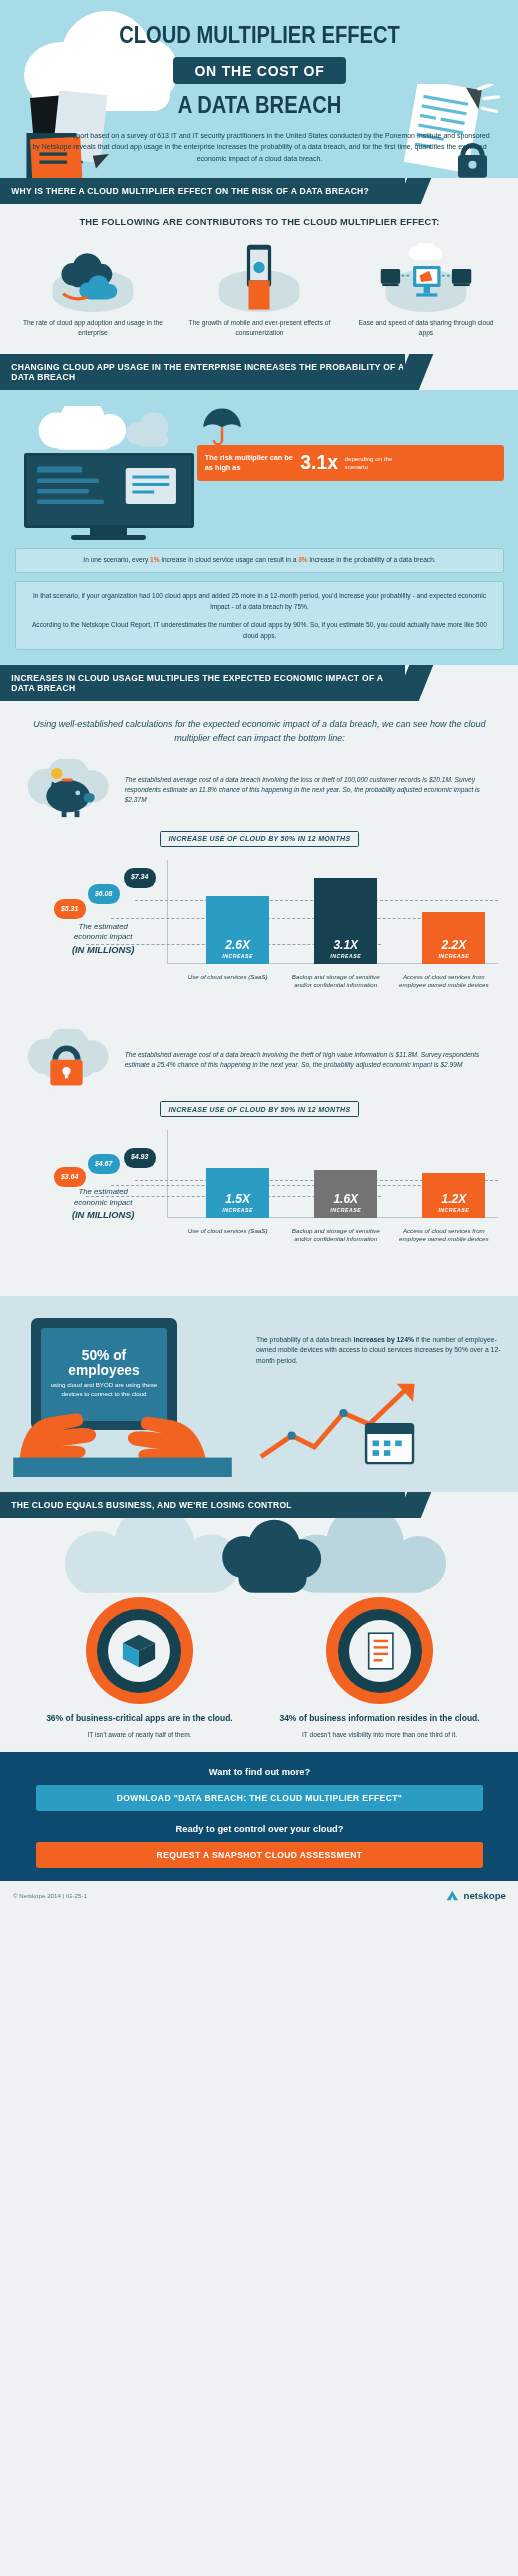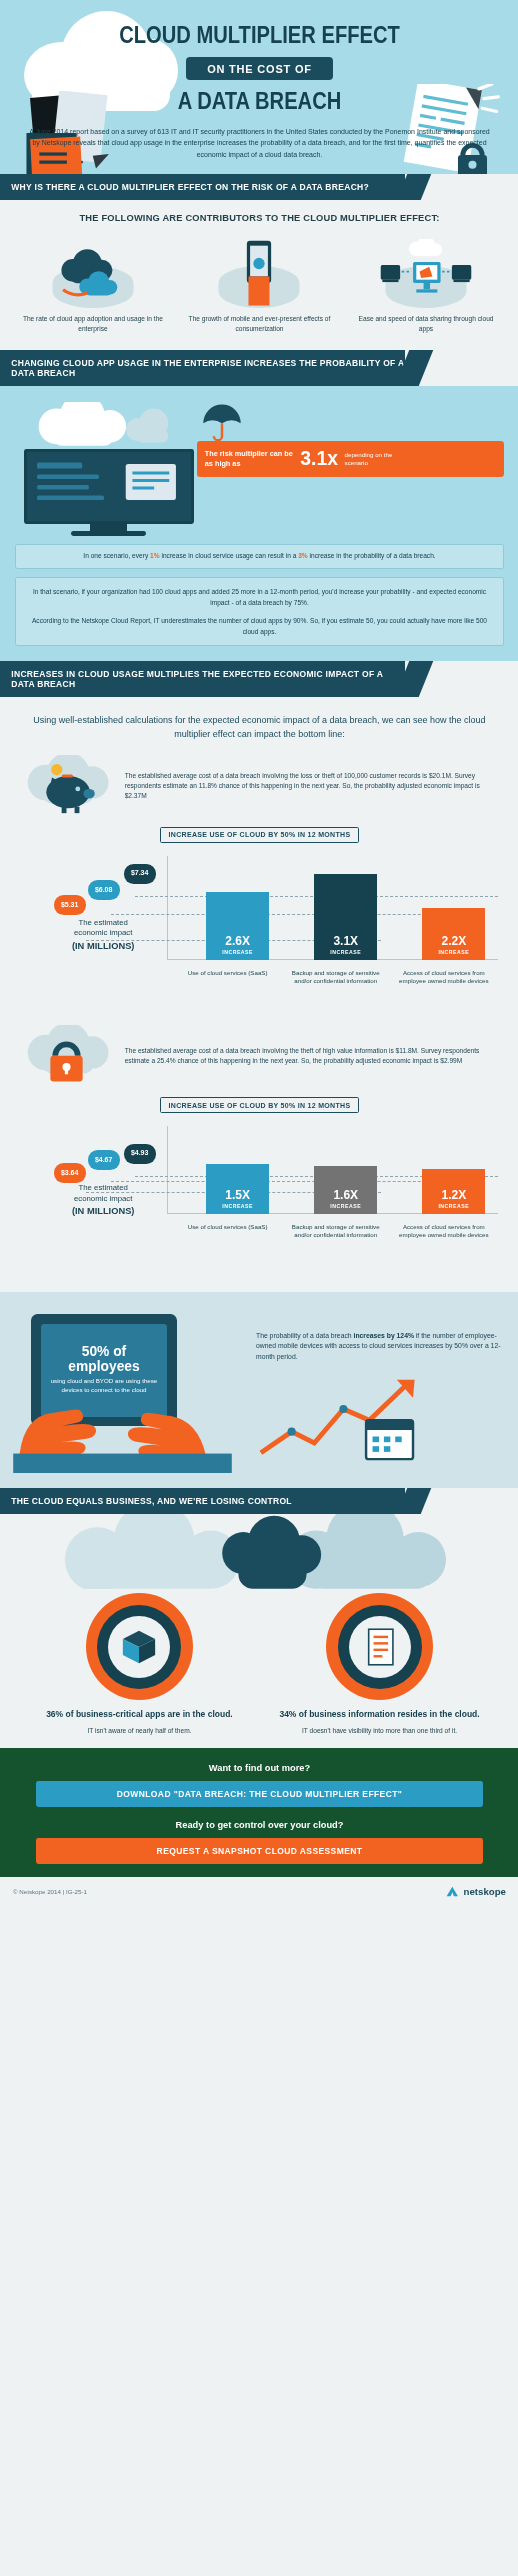--- a/index.html
+++ b/index.html
@@ -62,21 +62,21 @@
     font-size: 24px; font-weight: bold;
     letter-spacing: 0px; color: #16414f;
     font-family: "Liberation Sans Narrow", "Liberation Sans", sans-serif;
     transform: scaleX(.84); transform-origin: center;
   }
   .hero .pill {
     position: relative; z-index: 5;
     display: inline-block; margin: 8px auto 6.5px;
     background: #1b4c5e; color: #fff;
     padding: 5.7px 21px; border-radius: 4px;
-    font-size: 11px; font-weight: bold; letter-spacing: 0.8px;
+    font-size: 14px; font-weight: bold; letter-spacing: 0.8px;
   }
   .hero h2 {
     position: relative; z-index: 5;
     text-align: center; font-size: 24px; font-weight: bold;
     color: #16414f; letter-spacing: 0px;
     transform: scaleX(.84); transform-origin: center;
   }
   .hero-intro { position: relative; z-index: 5; padding: 11.3px 27.6px 3.2px; }
 
   
@@ -115,21 +115,21 @@
   }
   .note-box .hl { color: #f26322; font-weight: bold; }
   .note-box2 {
     margin: 8px 14.6px 0; background: #bfe4ee; border: 0.8px solid #8fc9d8;
     border-radius: 2.4px; padding: 8px 11.3px;
     font-size: 6.6px; line-height: 1.7; text-align: center; color: #16414f;
   }
   .note-box2 p + p { margin-top: 6.5px; }
 
   
-  .econ { background: #eef2f3; padding: 11.3px 0 8px; }
+  .econ { background: #eef2f3; padding: 11.3px 0 8px; font-style: italic; }
   .econ-lead {
     font-size: 9px; line-height: 1.6; color: #1b4c5e;
     padding: 4.9px 32px 9.7px; text-align: center;
   }
   .stat-row { display: flex; align-items: center; padding: 3.2px 18px 6.5px; gap: 9.7px; }
   .stat-art { flex: 0 0 97px; height: 63px; position: relative; }
   .stat-txt { font-size: 6.6px; line-height: 1.55; color: #1d4453; }
 
   .chart-tag {
     display: block; width: max-content; margin: 3.2px auto 0;
@@ -202,21 +202,21 @@
     display: flex; align-items: center; justify-content: center; position: relative;
   }
   .donut .ring { width: 84px; height: 84px; border-radius: 50%; background: #16414f;
     display: flex; align-items: center; justify-content: center; }
   .donut .core { width: 62px; height: 62px; border-radius: 50%; background: #eef2f3;
     display: flex; align-items: center; justify-content: center; }
   .donut-title { font-size: 8.5px; font-weight: bold; line-height: 1.45; color: #16414f; }
   .donut-sub { font-size: 6.6px; line-height: 1.45; color: #24464f; margin-top: 4.9px; }
 
   
-  .cta { background: #14532d; padding: 14.6px 0 13px; text-align: center; }
+  .cta { background: #0c4a6e; padding: 14.6px 0 13px; text-align: center; }
   .cta .ask { color: #ffffff; font-size: 9.3px; font-weight: bold; margin-bottom: 8px; }
   .cta .ask2 { color: #ffffff; font-size: 9.3px; font-weight: bold; margin: 13px 0 8px; }
   .btn {
     display: block; width: 86%; margin: 0 auto;
     background: #2b9cc4; color: #fff; border: 0;
     padding: 8px 0; border-radius: 2.4px;
     font-size: 8.5px; font-weight: bold; letter-spacing: 0.4px;
     font-family: "Liberation Sans", sans-serif; cursor: pointer;
   }
   .btn.orange { background: #f26322; }

